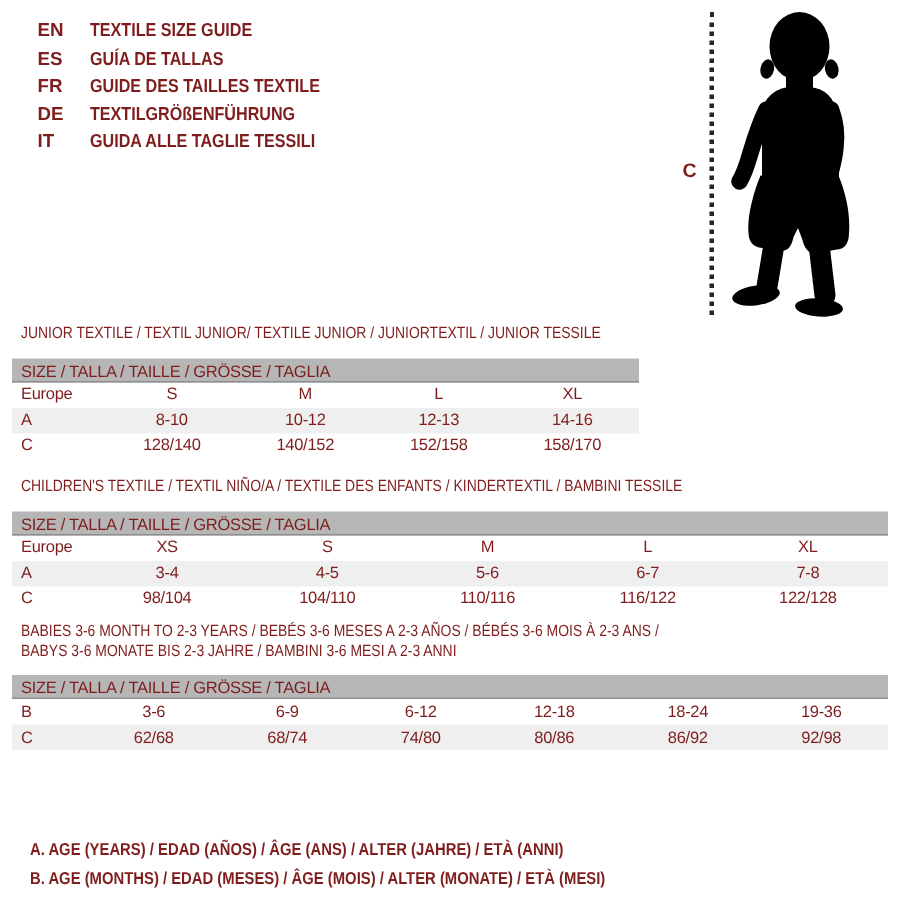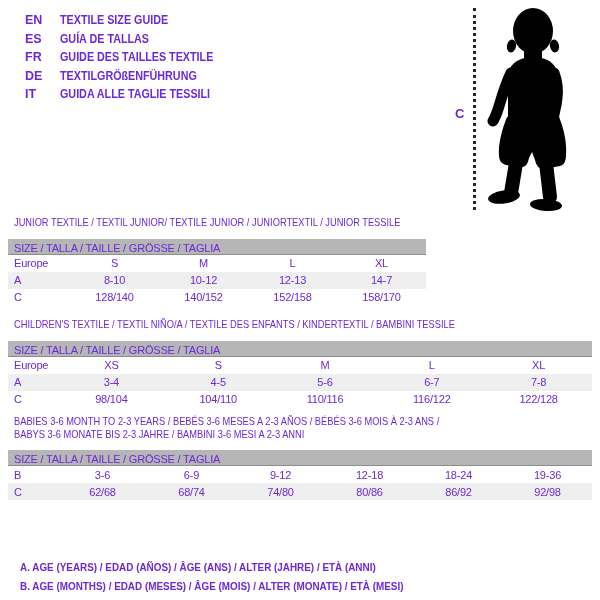--- a/index.html
+++ b/index.html
@@ -1,18 +1,18 @@
 <!DOCTYPE html>
 <html><head>
 <meta charset="utf-8">
 <style>
   html,body{margin:0;padding:0;background:#fff;}
   .canvas{
     position:relative;width:600px;height:600px;background:#ffffff;overflow:hidden;
-    font-family:"Liberation Sans",sans-serif;color:#6d28d9;
+    font-family:"Liberation Sans",sans-serif;color:#7f1d1d;
     -webkit-font-smoothing:antialiased;
   }
   
   .lang-header{position:absolute;left:25px;top:11px;}
   .lang-row{display:flex;height:18.5px;align-items:center;}
   .lang-code{width:35px;font-weight:bold;font-size:12.5px;flex-shrink:0;}
   .lang-title{font-weight:bold;font-size:12.5px;}
   .scx{display:inline-block;white-space:nowrap;transform:scaleX(0.86);transform-origin:0 50%;}
   
   .dotted-line{position:absolute;left:473px;top:8px;height:202px;width:0;border-left:3px dotted #262626;}
@@ -99,21 +99,21 @@
         <span class="cell">S</span>
         <span class="cell">M</span>
         <span class="cell">L</span>
         <span class="cell">XL</span>
       </div>
       <div class="row shaded">
         <span class="lbl" style="width: 62px;">A</span>
         <span class="cell">8-10</span>
         <span class="cell">10-12</span>
         <span class="cell">12-13</span>
-        <span class="cell">14-7</span>
+        <span class="cell">14-16</span>
       </div>
       <div class="row">
         <span class="lbl" style="width: 62px;">C</span>
         <span class="cell">128/140</span>
         <span class="cell">140/152</span>
         <span class="cell">152/158</span>
         <span class="cell">158/170</span>
       </div>
     </section>
   <section class="tbl t2">
@@ -153,21 +153,21 @@
         <div class="tbl-title"><span class="scx">BABIES 3-6 MONTH TO 2-3 YEARS / BEBÉS 3-6 MESES A 2-3 AÑOS / BÉBÉS 3-6 MOIS À 2-3 ANS /</span></div>
         <div class="tbl-title"><span class="scx">BABYS 3-6 MONATE BIS 2-3 JAHRE / BAMBINI 3-6 MESI A 2-3 ANNI</span></div>
       </div>
       <div class="band">
         <span>SIZE / TALLA / TAILLE / GRÖSSE / TAGLIA</span>
       </div>
       <div class="row">
         <span class="lbl" style="width: 50px;">B</span>
         <span class="cell">3-6</span>
         <span class="cell">6-9</span>
-        <span class="cell">9-12</span>
+        <span class="cell">6-12</span>
         <span class="cell">12-18</span>
         <span class="cell">18-24</span>
         <span class="cell">19-36</span>
       </div>
       <div class="row shaded">
         <span class="lbl" style="width: 50px;">C</span>
         <span class="cell">62/68</span>
         <span class="cell">68/74</span>
         <span class="cell">74/80</span>
         <span class="cell">80/86</span>

